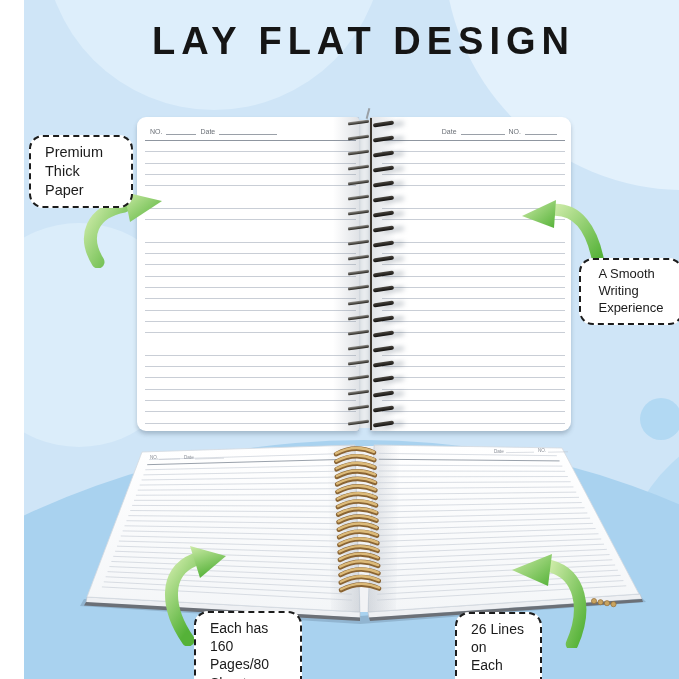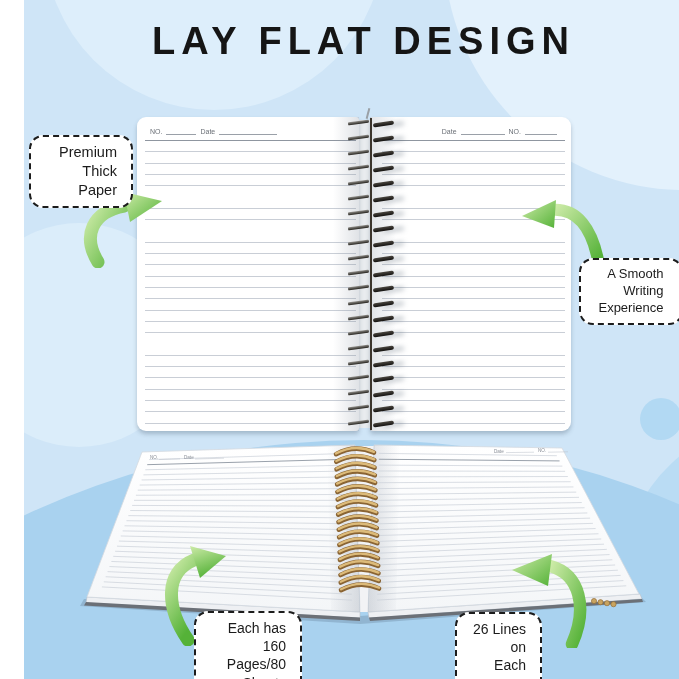--- a/index.html
+++ b/index.html
@@ -32,21 +32,21 @@
   .spine-shade-l{position:absolute;right:0;top:0;bottom:0;width:26px;background:linear-gradient(90deg,rgba(130,140,155,0),rgba(130,140,155,.25));}
   .spine-shade-r{position:absolute;left:0;top:0;bottom:0;width:26px;background:linear-gradient(270deg,rgba(130,140,155,0),rgba(130,140,155,.25));}
   .top-spiral{position:absolute;left:210px;top:1px;width:46px;height:312px;}
   .top-spiral::before{content:'';position:absolute;left:23px;top:0;width:1.6px;height:100%;background:#3c352c;}
   .top-spiral::after{content:'';position:absolute;left:20px;top:-10px;width:2px;height:11px;background:#9aa0a6;transform:rotate(14deg);}
   .coil-l{position:absolute;left:1px;width:21px;height:3.2px;background:linear-gradient(180deg,#8f8d88,#26241f);transform:rotate(-8deg);border-radius:1px;}
   .coil-r{position:absolute;left:26px;width:21px;height:4.4px;background:linear-gradient(180deg,#4a463f,#141210);transform:rotate(-8deg);border-radius:2px;box-shadow:10px 2px 5px rgba(80,95,110,.35);}
 
   
   .callout{position:absolute;background:#ffffff;border:2px dashed #1c1c1c;border-radius:14px;
-    display:flex;align-items:center;justify-content:center;text-align:right;
+    display:flex;align-items:center;justify-content:center;text-align:left;
     white-space:pre-line;color:#1b1b1b;line-height:1.3;padding:6px 14px;box-sizing:border-box;}
   #c1{left:5px;top:135px;width:104px;min-height:57px;font-size:14.5px;}
   #c2{left:555px;top:258px;width:104px;min-height:64px;font-size:13px;}
   #c3{left:170px;top:611px;width:108px;min-height:61px;font-size:14px;}
   #c4{left:431px;top:612px;width:87px;min-height:54px;font-size:14px;}
 
   .arrow{position:absolute;}
   #a1{left:56px;top:190px;width:104px;height:78px;}
   #a2{left:490px;top:198px;width:96px;height:66px;}
   #a3{left:136px;top:544px;width:82px;height:102px;}

